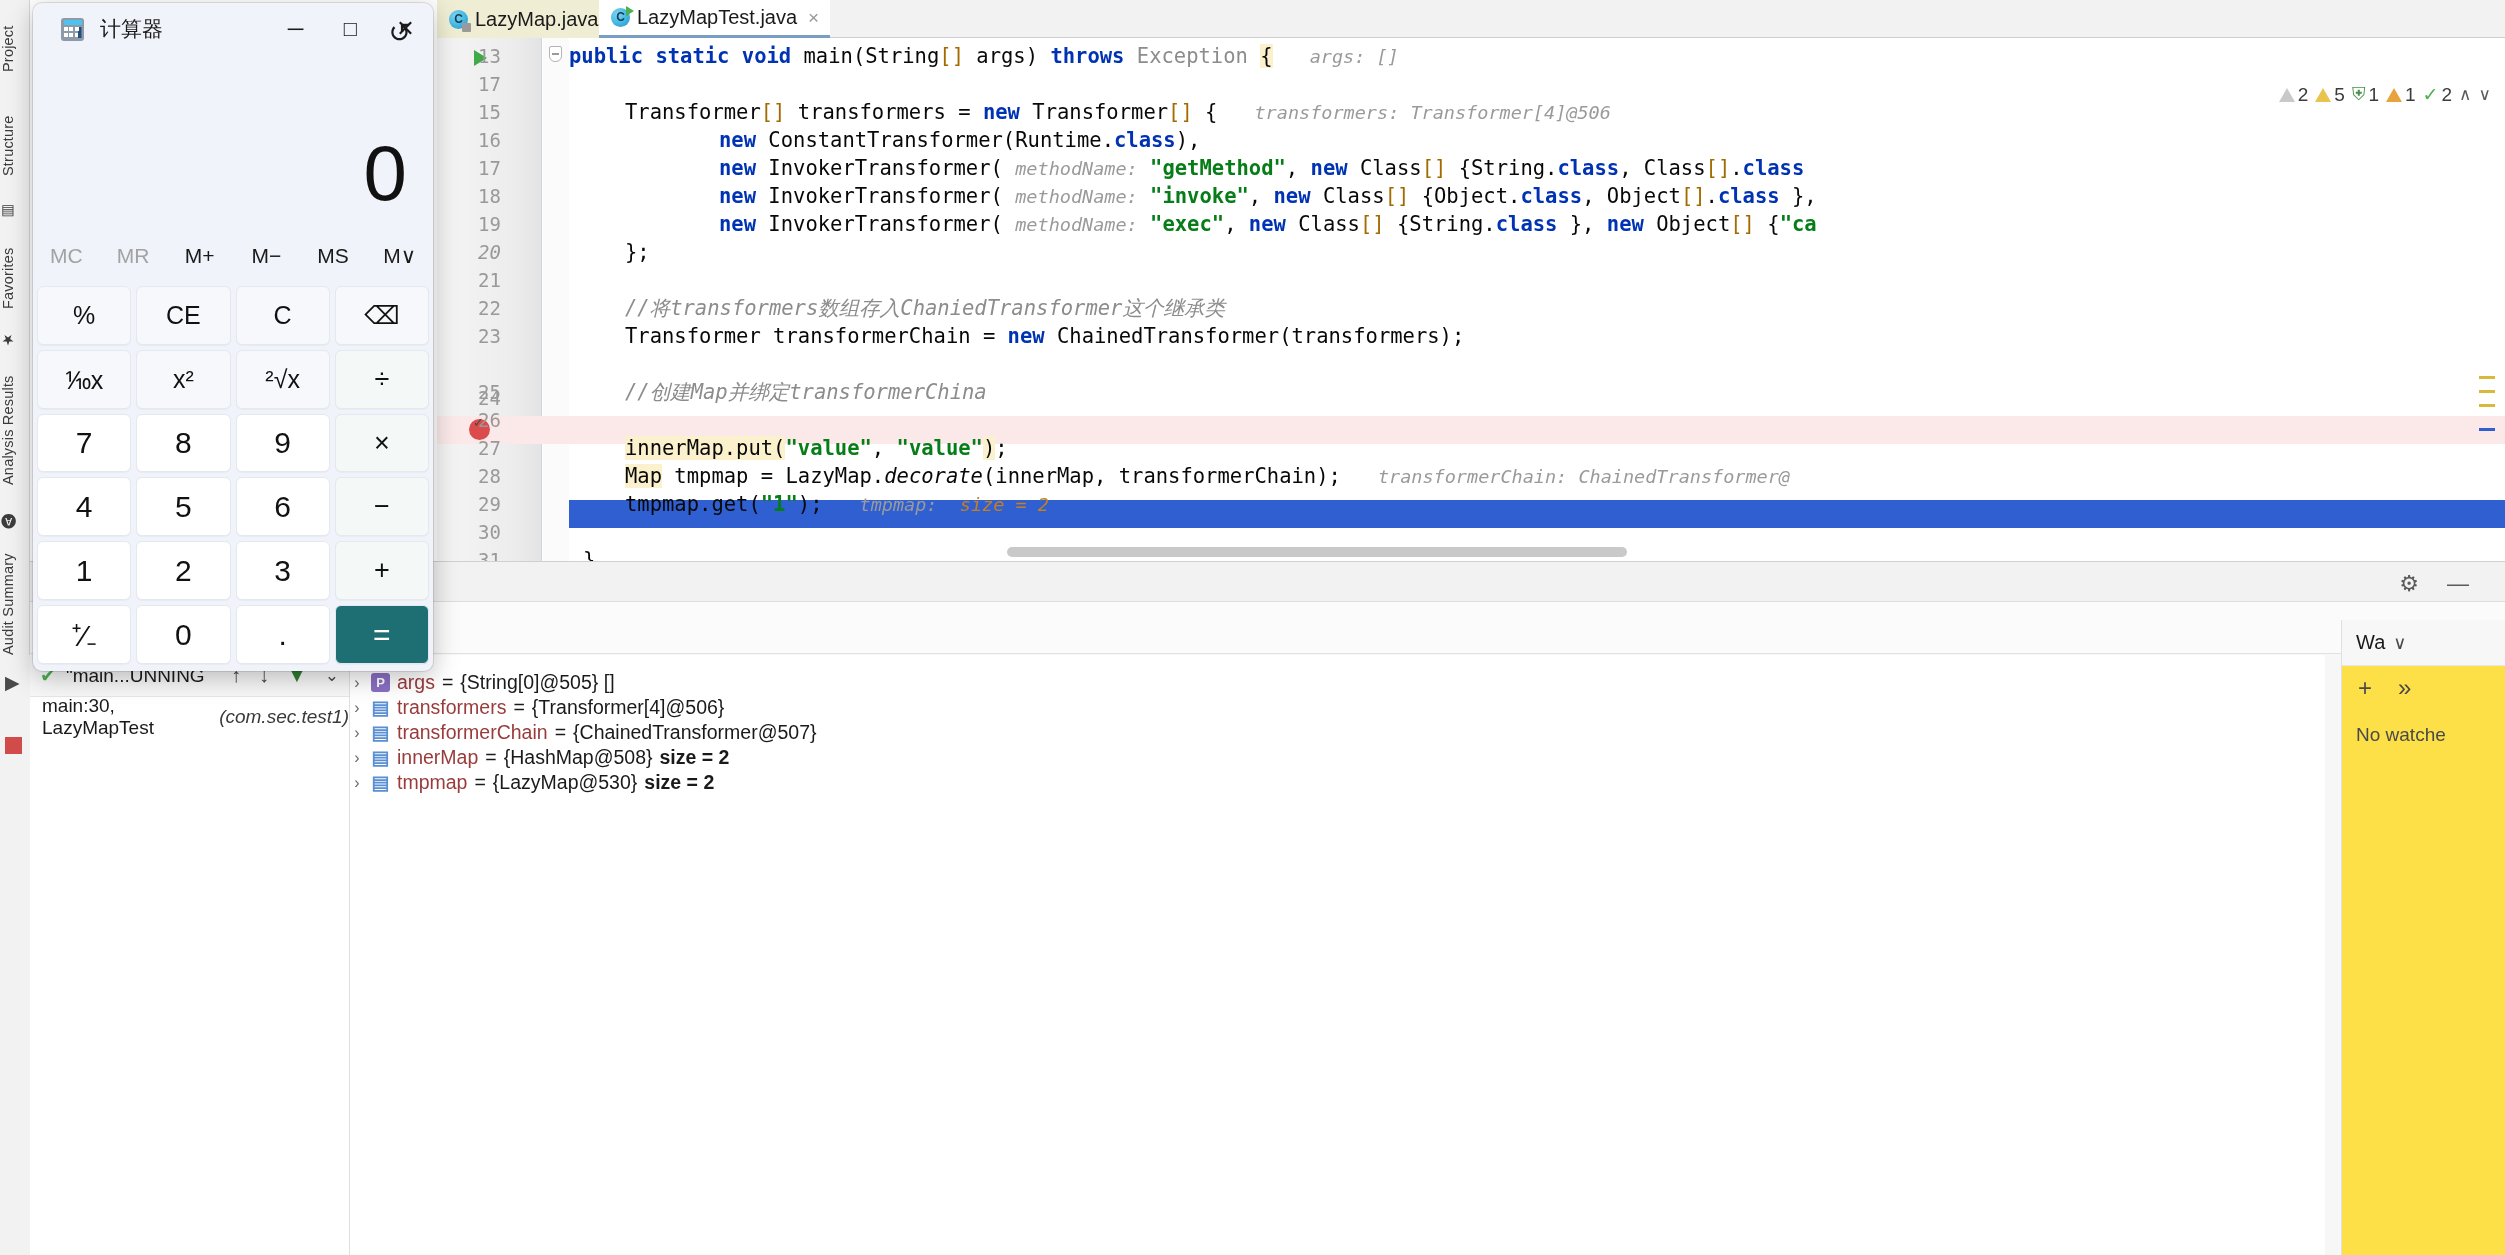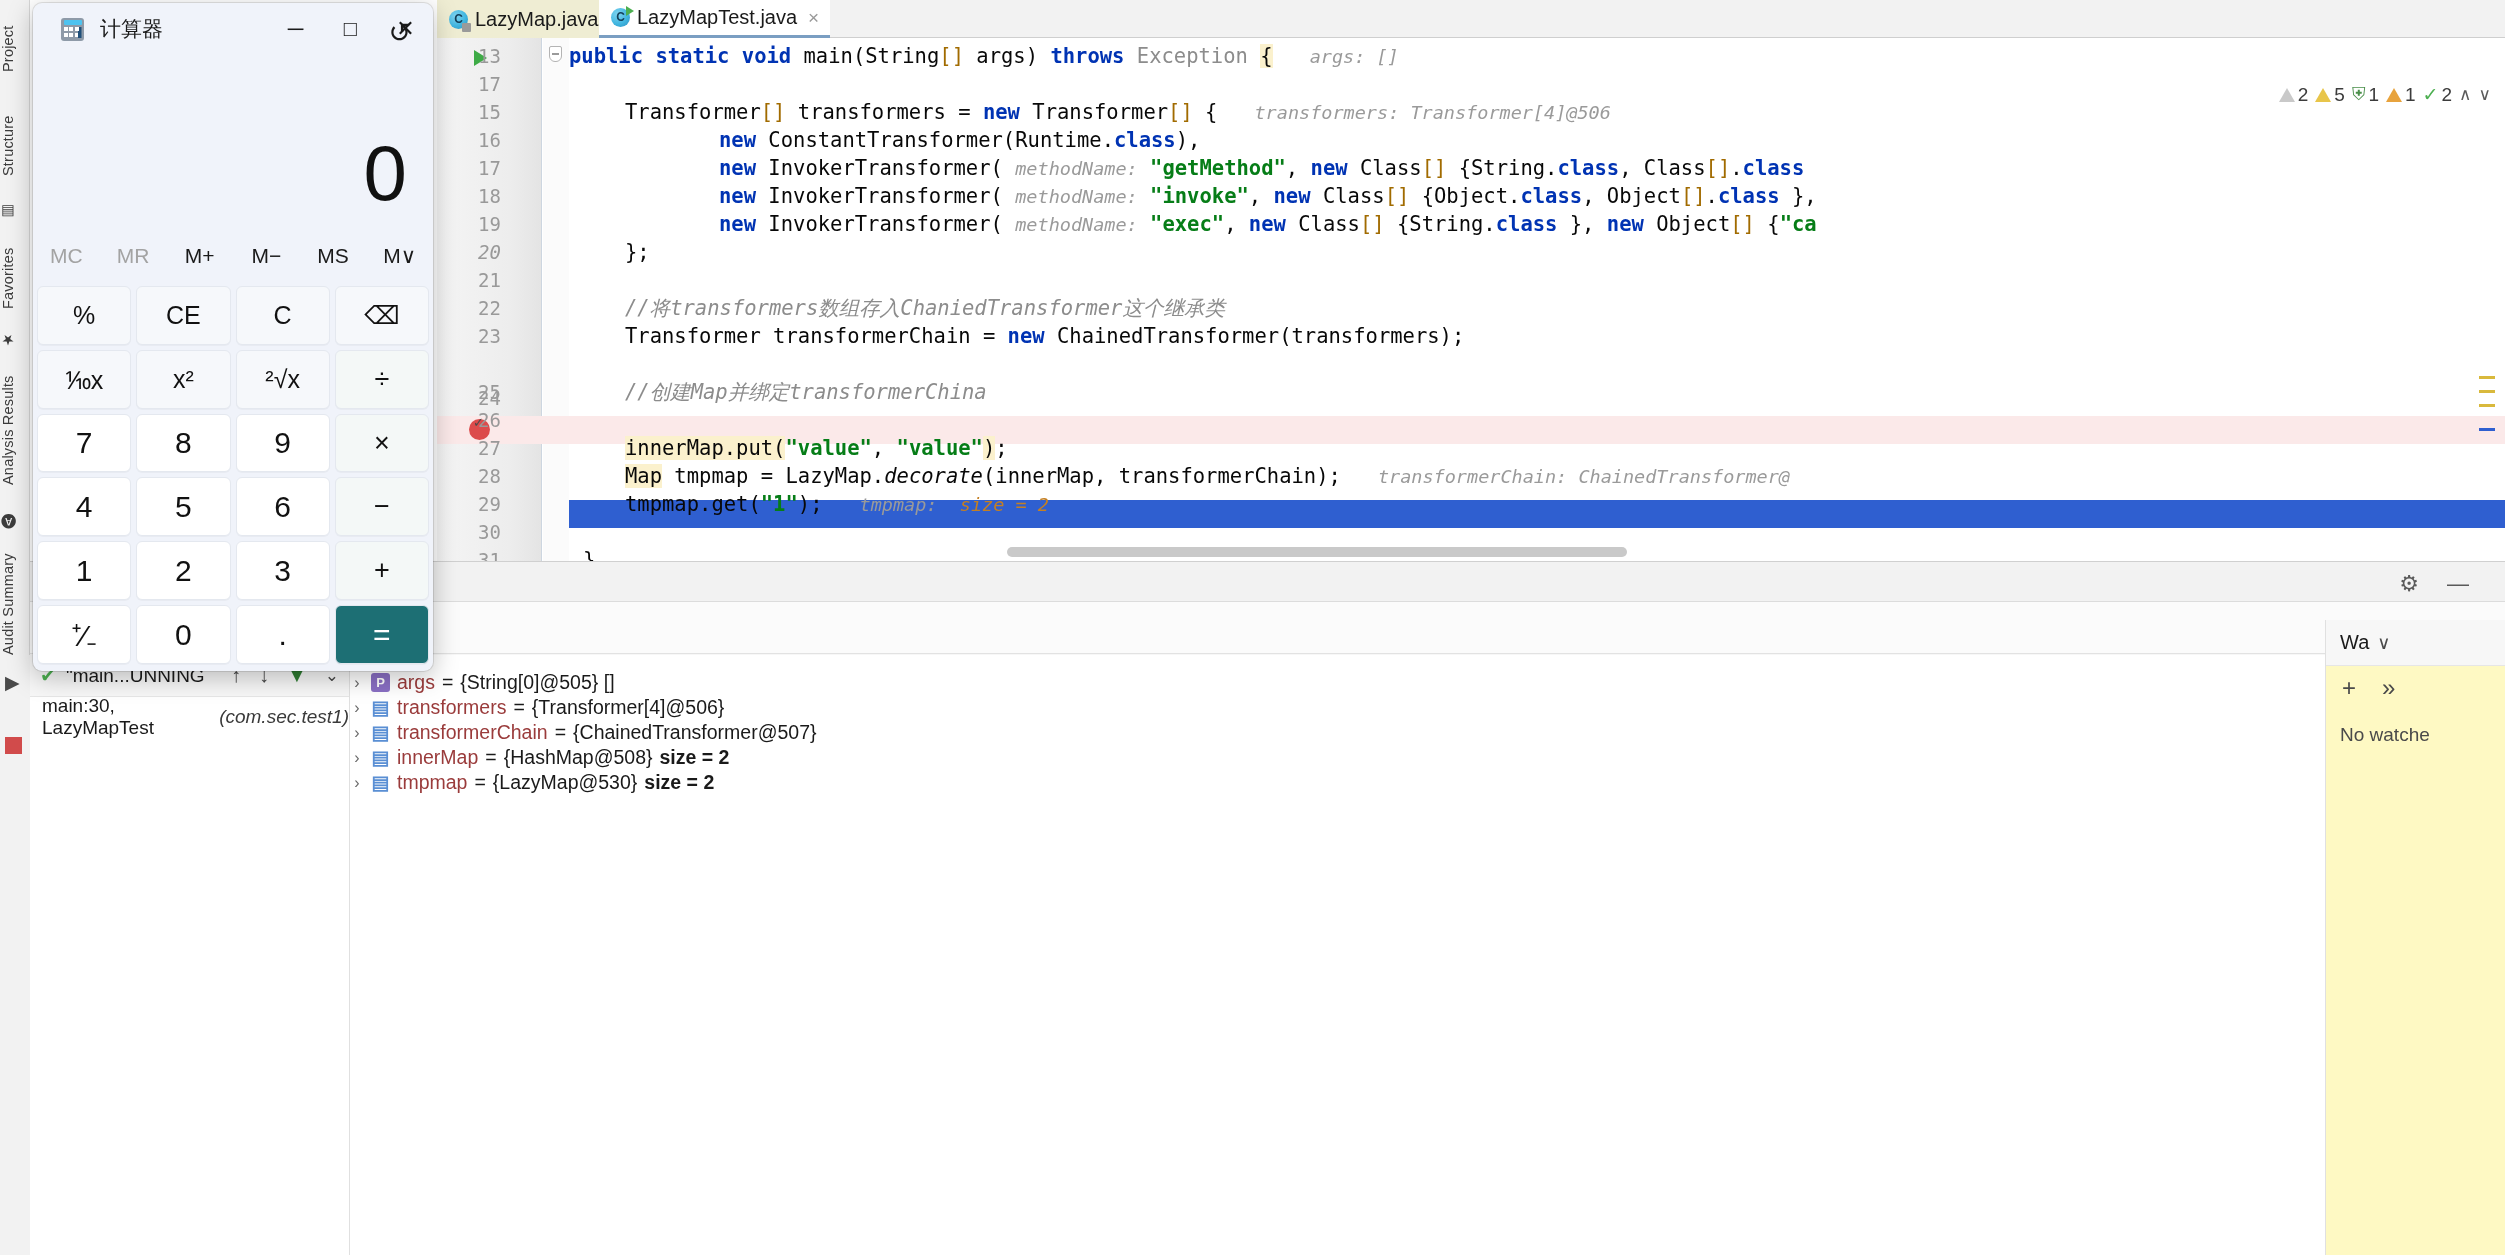--- a/index.html
+++ b/index.html
@@ -182,22 +182,22 @@
   }
   .vicon.p { background:#8a6fc4; border-radius:3px; }
   .vicon.o { background:none; color:#5a8fd4; font-size:19px; }
   .vname { color:#9a3b3b; }
   .veq { color:#1a1a1a; }
   .vval { color:#1a1a1a; }
   .vsize { color:#1a1a1a; font-weight:700; }
 
   
   .watches {
-    position:absolute; right:0; top:620px; width:180px; bottom:0;
-    background:#fef9c3; border-left:1px solid #e0e0e0;
+    position:absolute; right:0; top:620px; width:164px; bottom:0;
+    background:#fde047; border-left:1px solid #e0e0e0;
   }
   .watch-hdr {
     position:absolute; left:0; top:0; right:0; height:46px;
     display:flex; align-items:center; gap:8px; padding-left:14px;
     font-size:20px; color:#1a1a1a; background:#f7f7f7; border-bottom:1px solid #e6e6e6;
   }
   .watch-tools {
     position:absolute; left:0; top:46px; right:0; height:44px;
     display:flex; align-items:center; gap:26px; padding-left:16px;
     font-size:24px; color:#4a4a4a;

